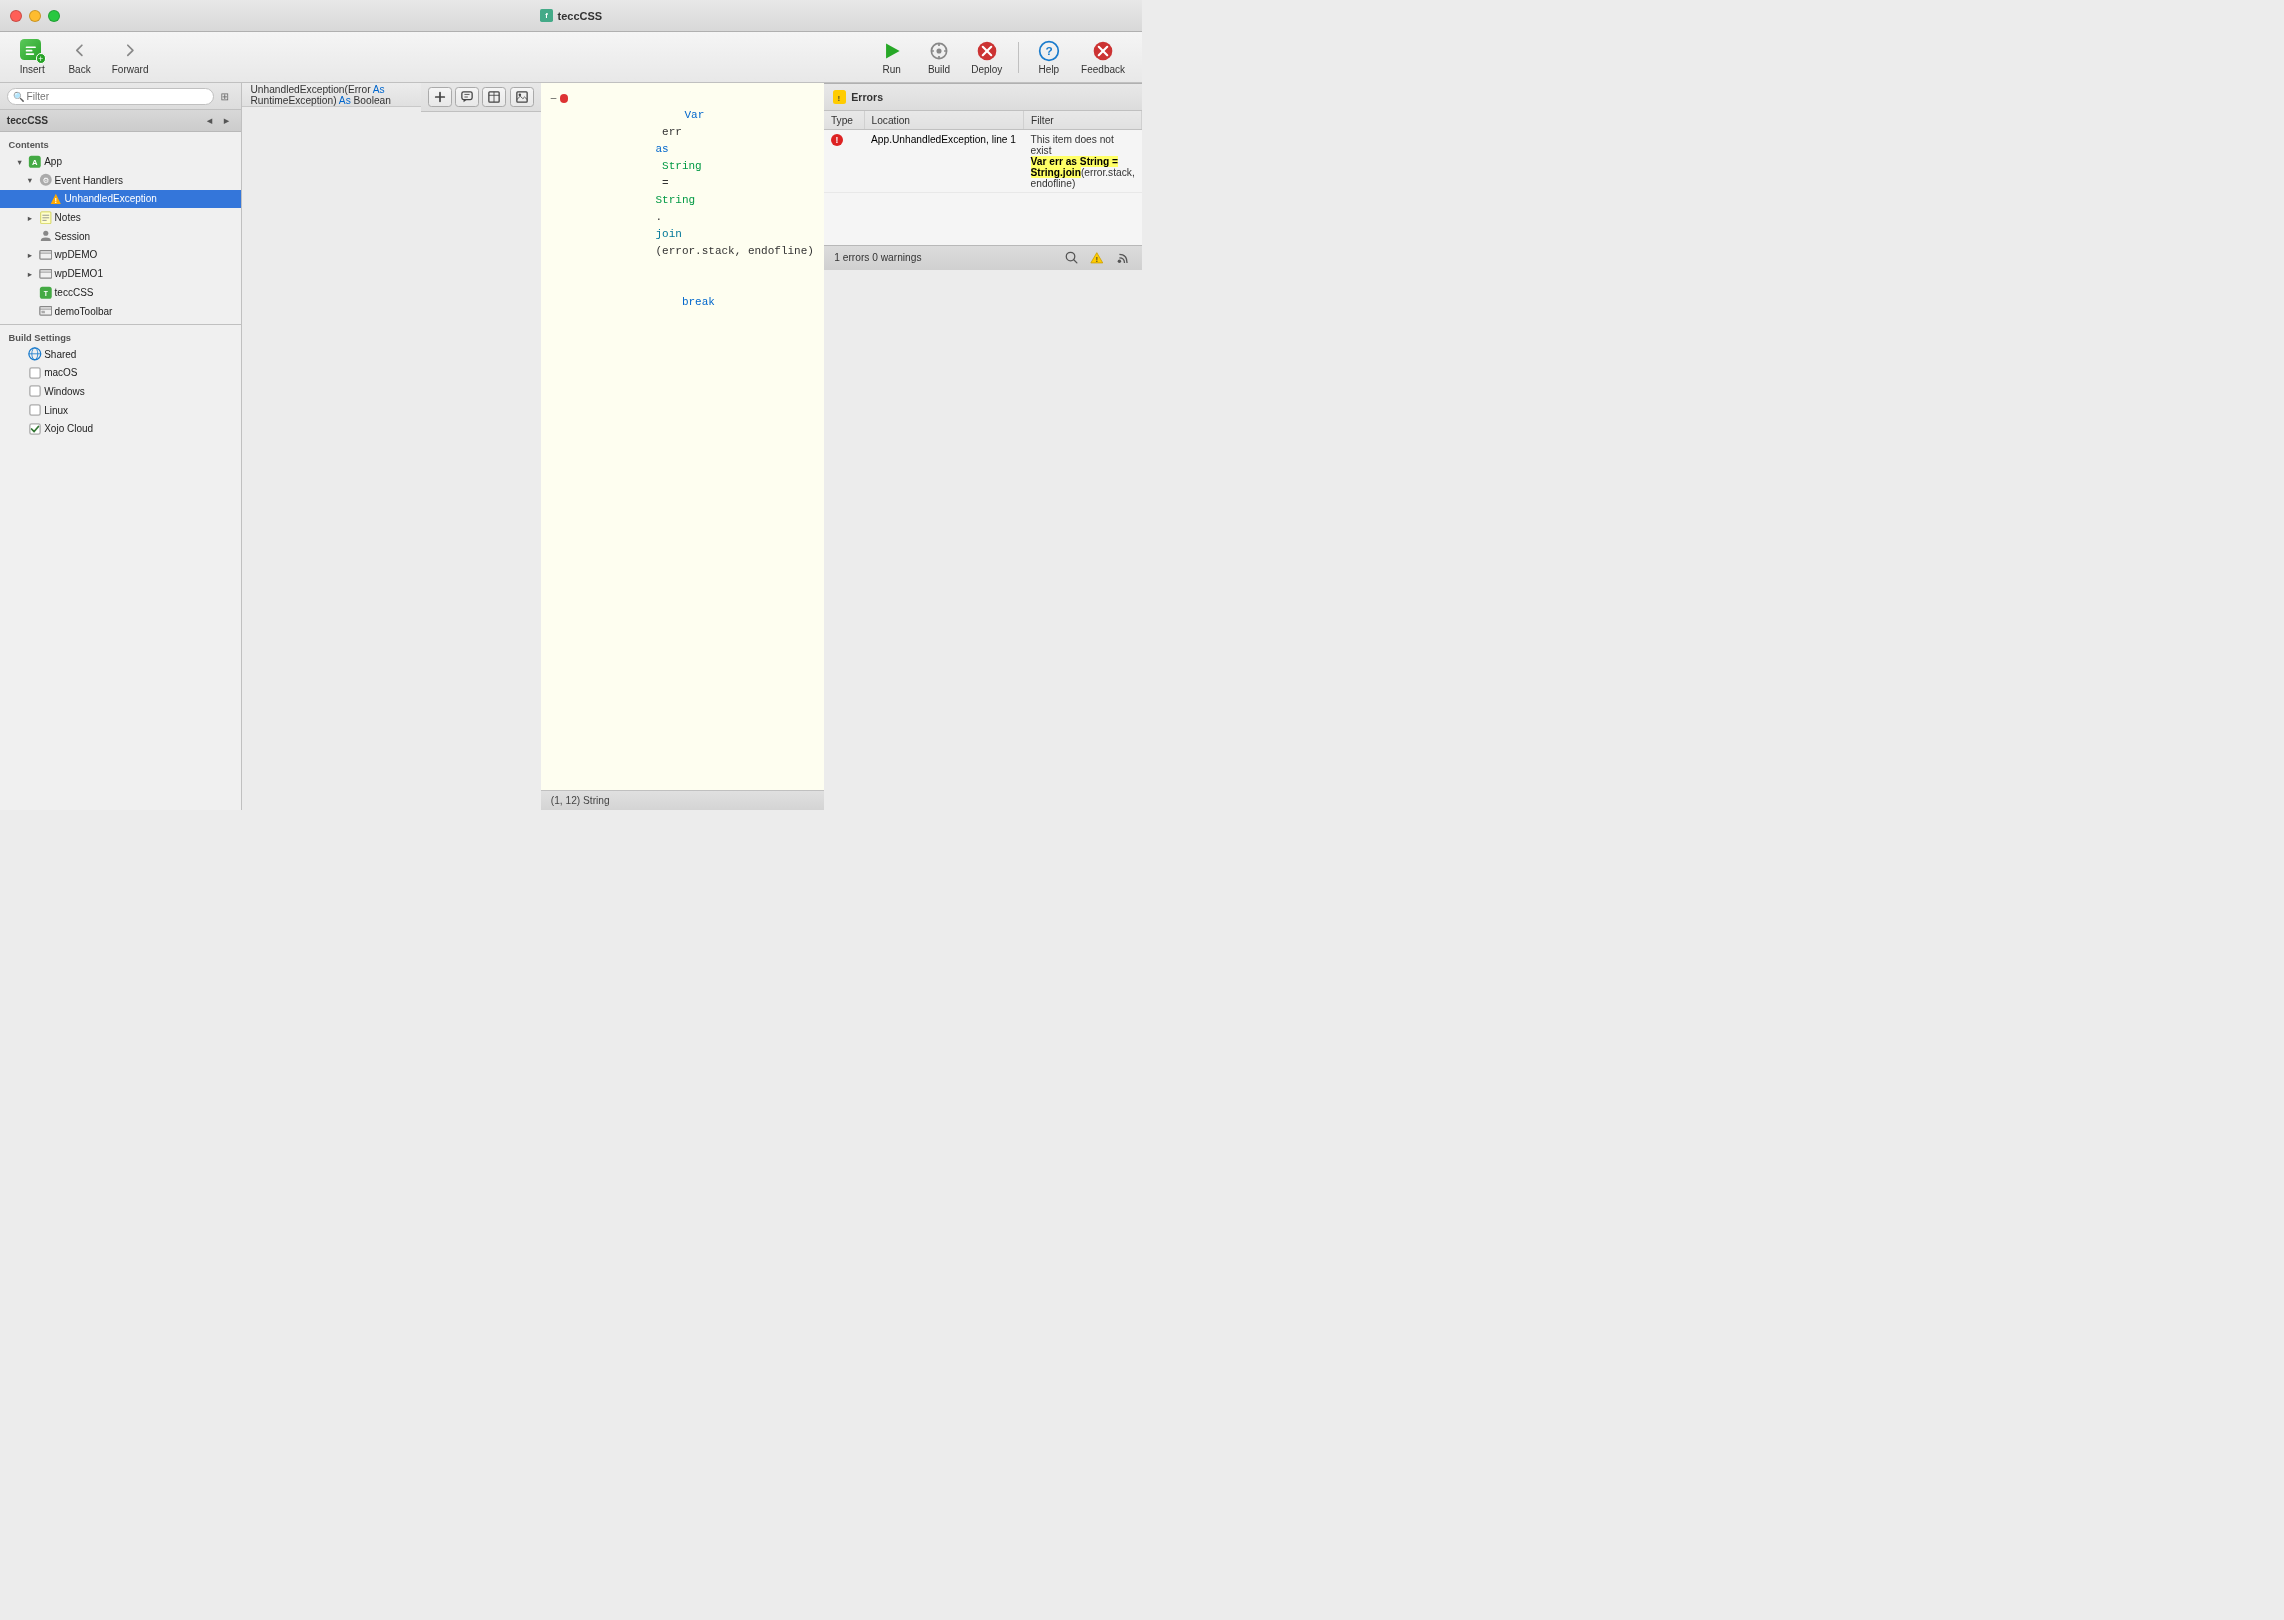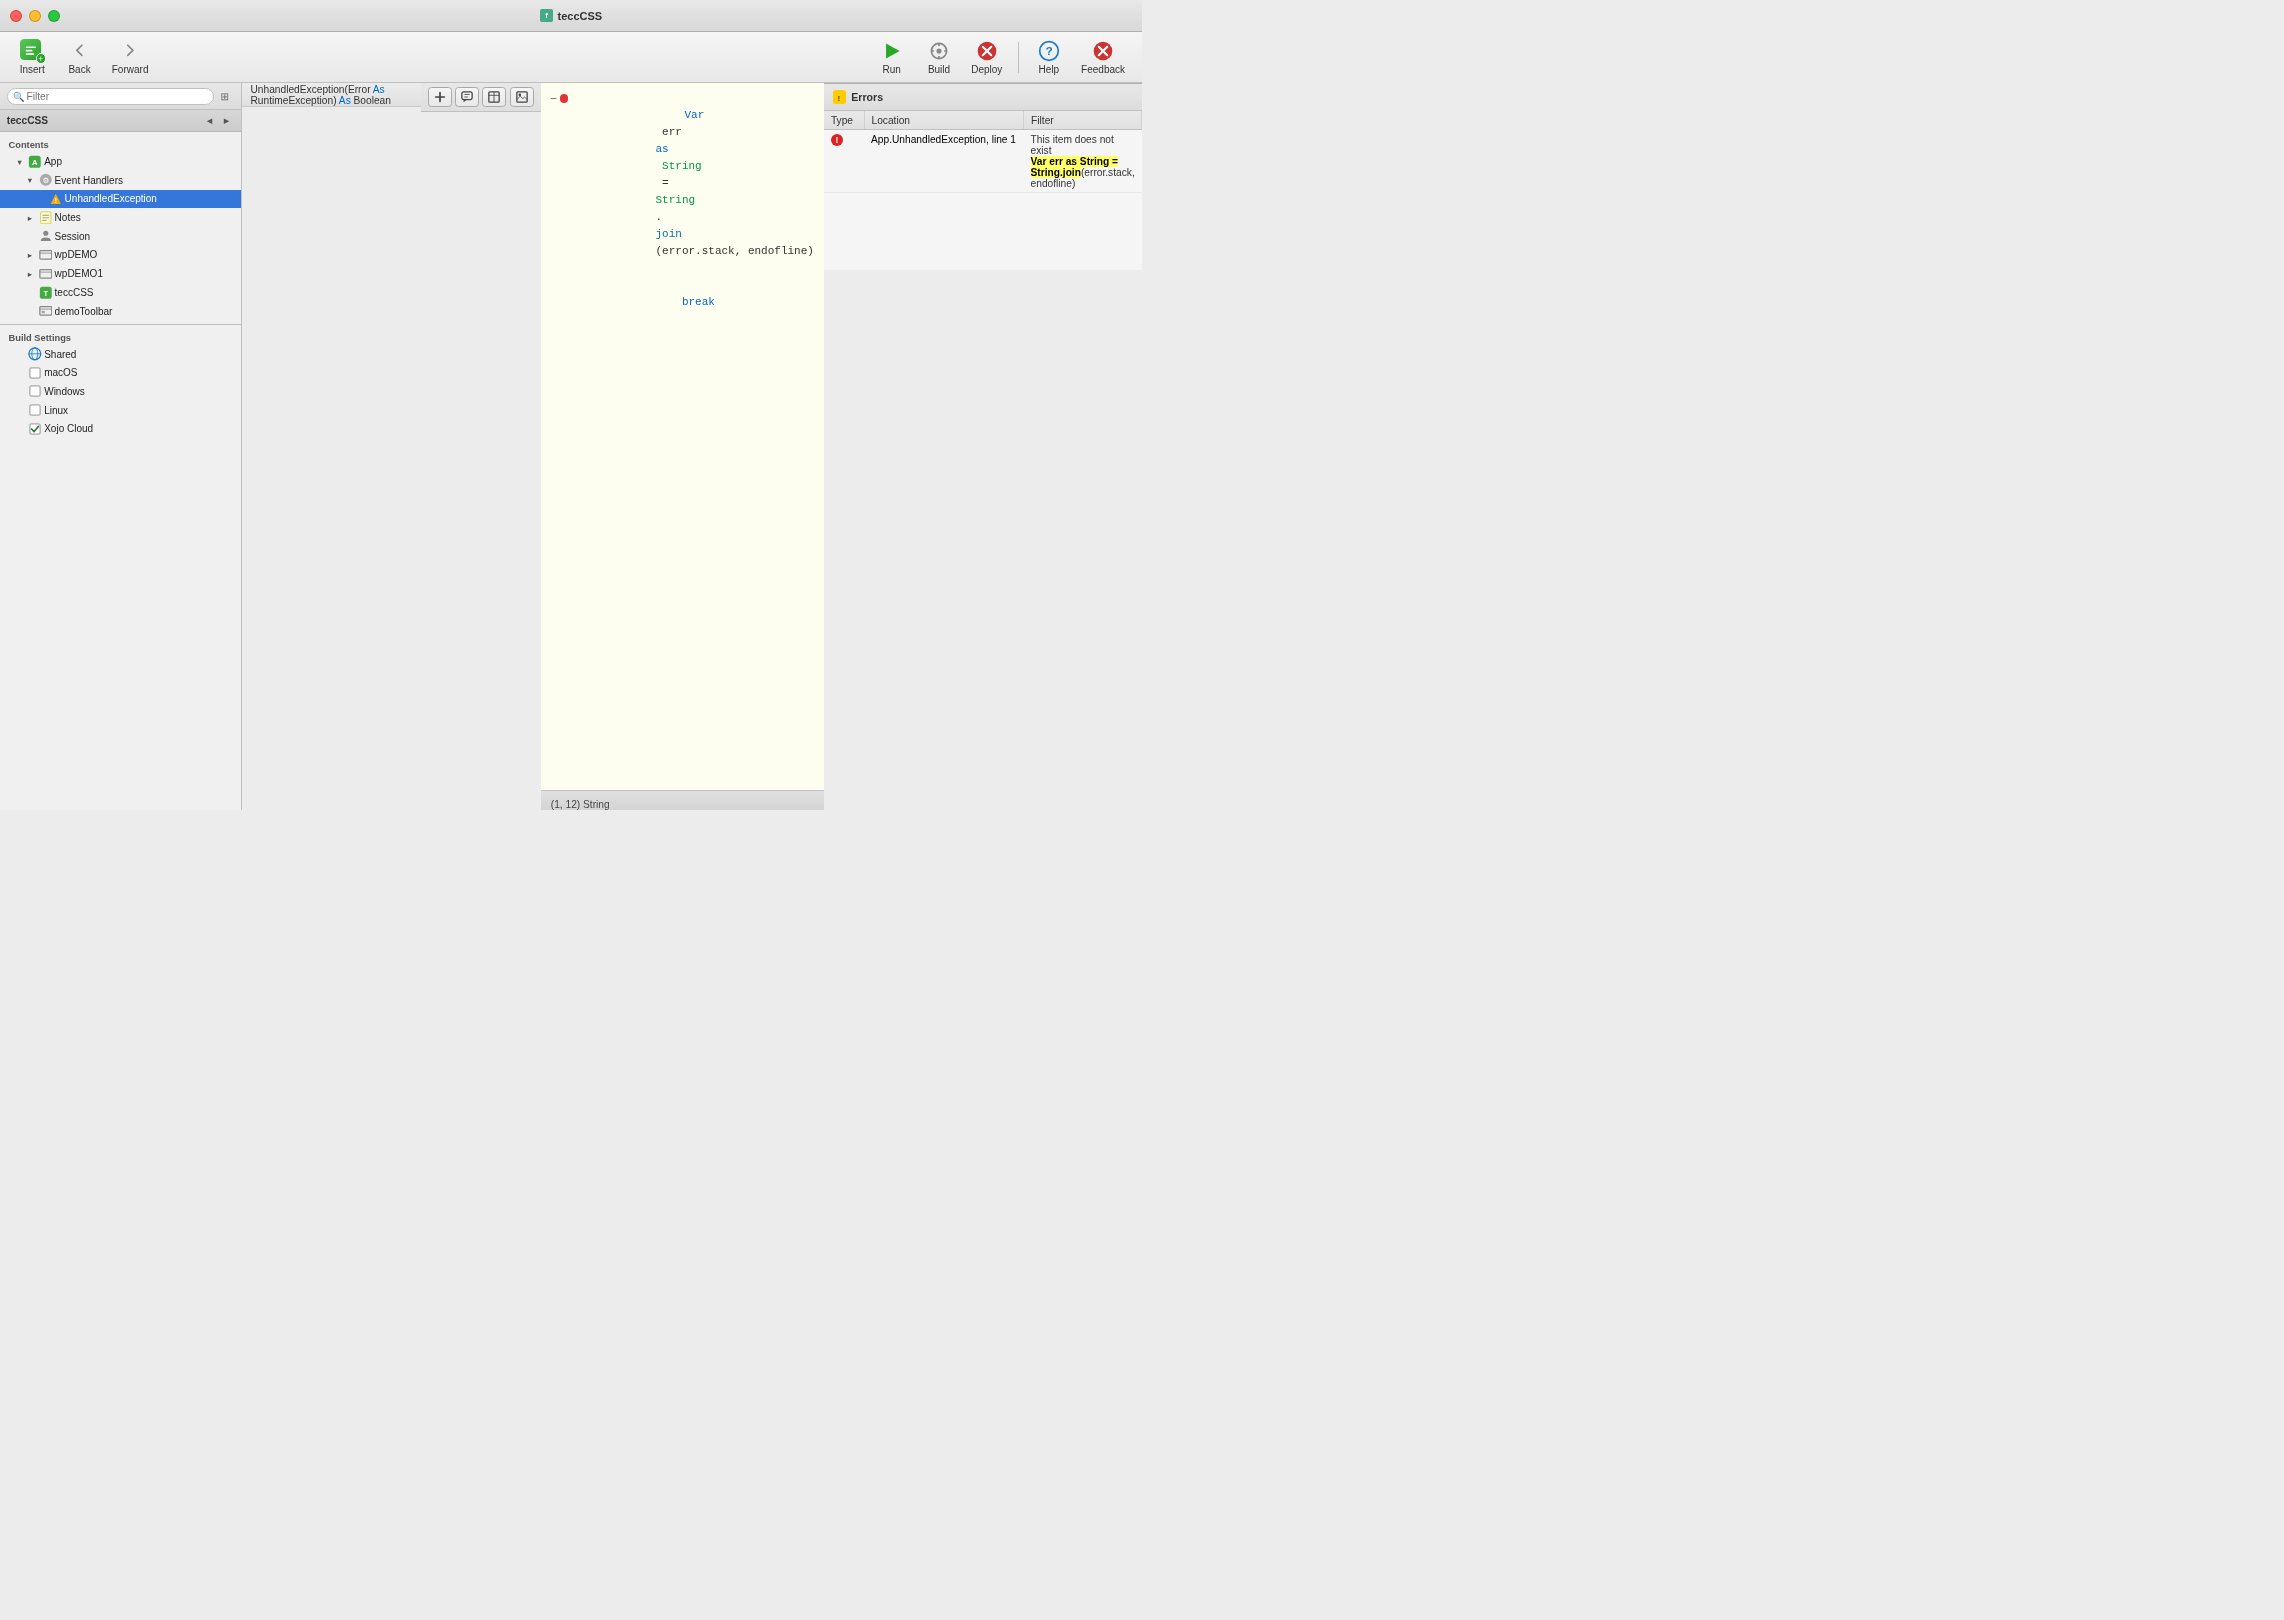--- a/index.html
+++ b/index.html
@@ -390,21 +390,21 @@
     .kw-equals { color: #333; }
     .method-call { color: #007799; }
     .normal-text { color: #333; }
 
     
     .status-bar {
       height: 20.4px;
       background: linear-gradient(to bottom, #e0e0e0, #d4d4d4);
       border-top: 0.8px solid #c0c0c0;
       display: flex;
-      align-items: flex-end;
+      align-items: center;
       padding: 0 10.2px;
       font-size: 10.2px;
       color: #444;
     }
 
     
     .bottom-panel {
       height: 187px;
       min-height: 187px;
       background: #f5f5f5;
@@ -924,18 +924,42 @@
                 <div class="error-issue-text">This item does not exist</div>
                 <div>
                   <span class="error-issue-highlight">Var err as String = String.join</span><span class="error-issue-text">(error.stack, endofline)</span>
                 </div>
               </td>
             </tr>
           </tbody>
         </table>
       </div>
 
+      <div class="app-status-bar">
+        <span class="status-count">1 errors 0 warnings</span>
+        <div class="status-icons">
+          <div class="status-icon-btn">
+            <svg width="13.6" height="13.6" viewBox="0 0 16 16" fill="none">
+              <circle cx="6.5" cy="6.5" r="5" stroke="#555" stroke-width="1.5"></circle>
+              <line x1="10" y1="10" x2="14" y2="14" stroke="#555" stroke-width="1.5" stroke-linecap="round"></line>
+            </svg>
+          </div>
+          <div class="status-icon-btn">
+            <svg width="13.6" height="13.6" viewBox="0 0 16 16" style="font-size:14px">
+              <polygon points="8,2 15,14 1,14" fill="#ffcc00" stroke="#cca000" stroke-width="1"></polygon>
+              <text x="8" y="13" text-anchor="middle" fill="#333" font-size="8" font-weight="bold">!</text>
+            </svg>
+          </div>
+          <div class="status-icon-btn">
+            <svg width="13.6" height="13.6" viewBox="0 0 16 16">
+              <circle cx="4" cy="12" r="2" fill="#555"></circle>
+              <path d="M4 8 Q10 8 10 14" fill="none" stroke="#555" stroke-width="1.5"></path>
+              <path d="M4 4 Q13 4 13 14" fill="none" stroke="#555" stroke-width="1.5"></path>
+            </svg>
+          </div>
+        </div>
+      </div>
 
     </div>
 
   </div>
 </div>
 
 
 </body></html>

